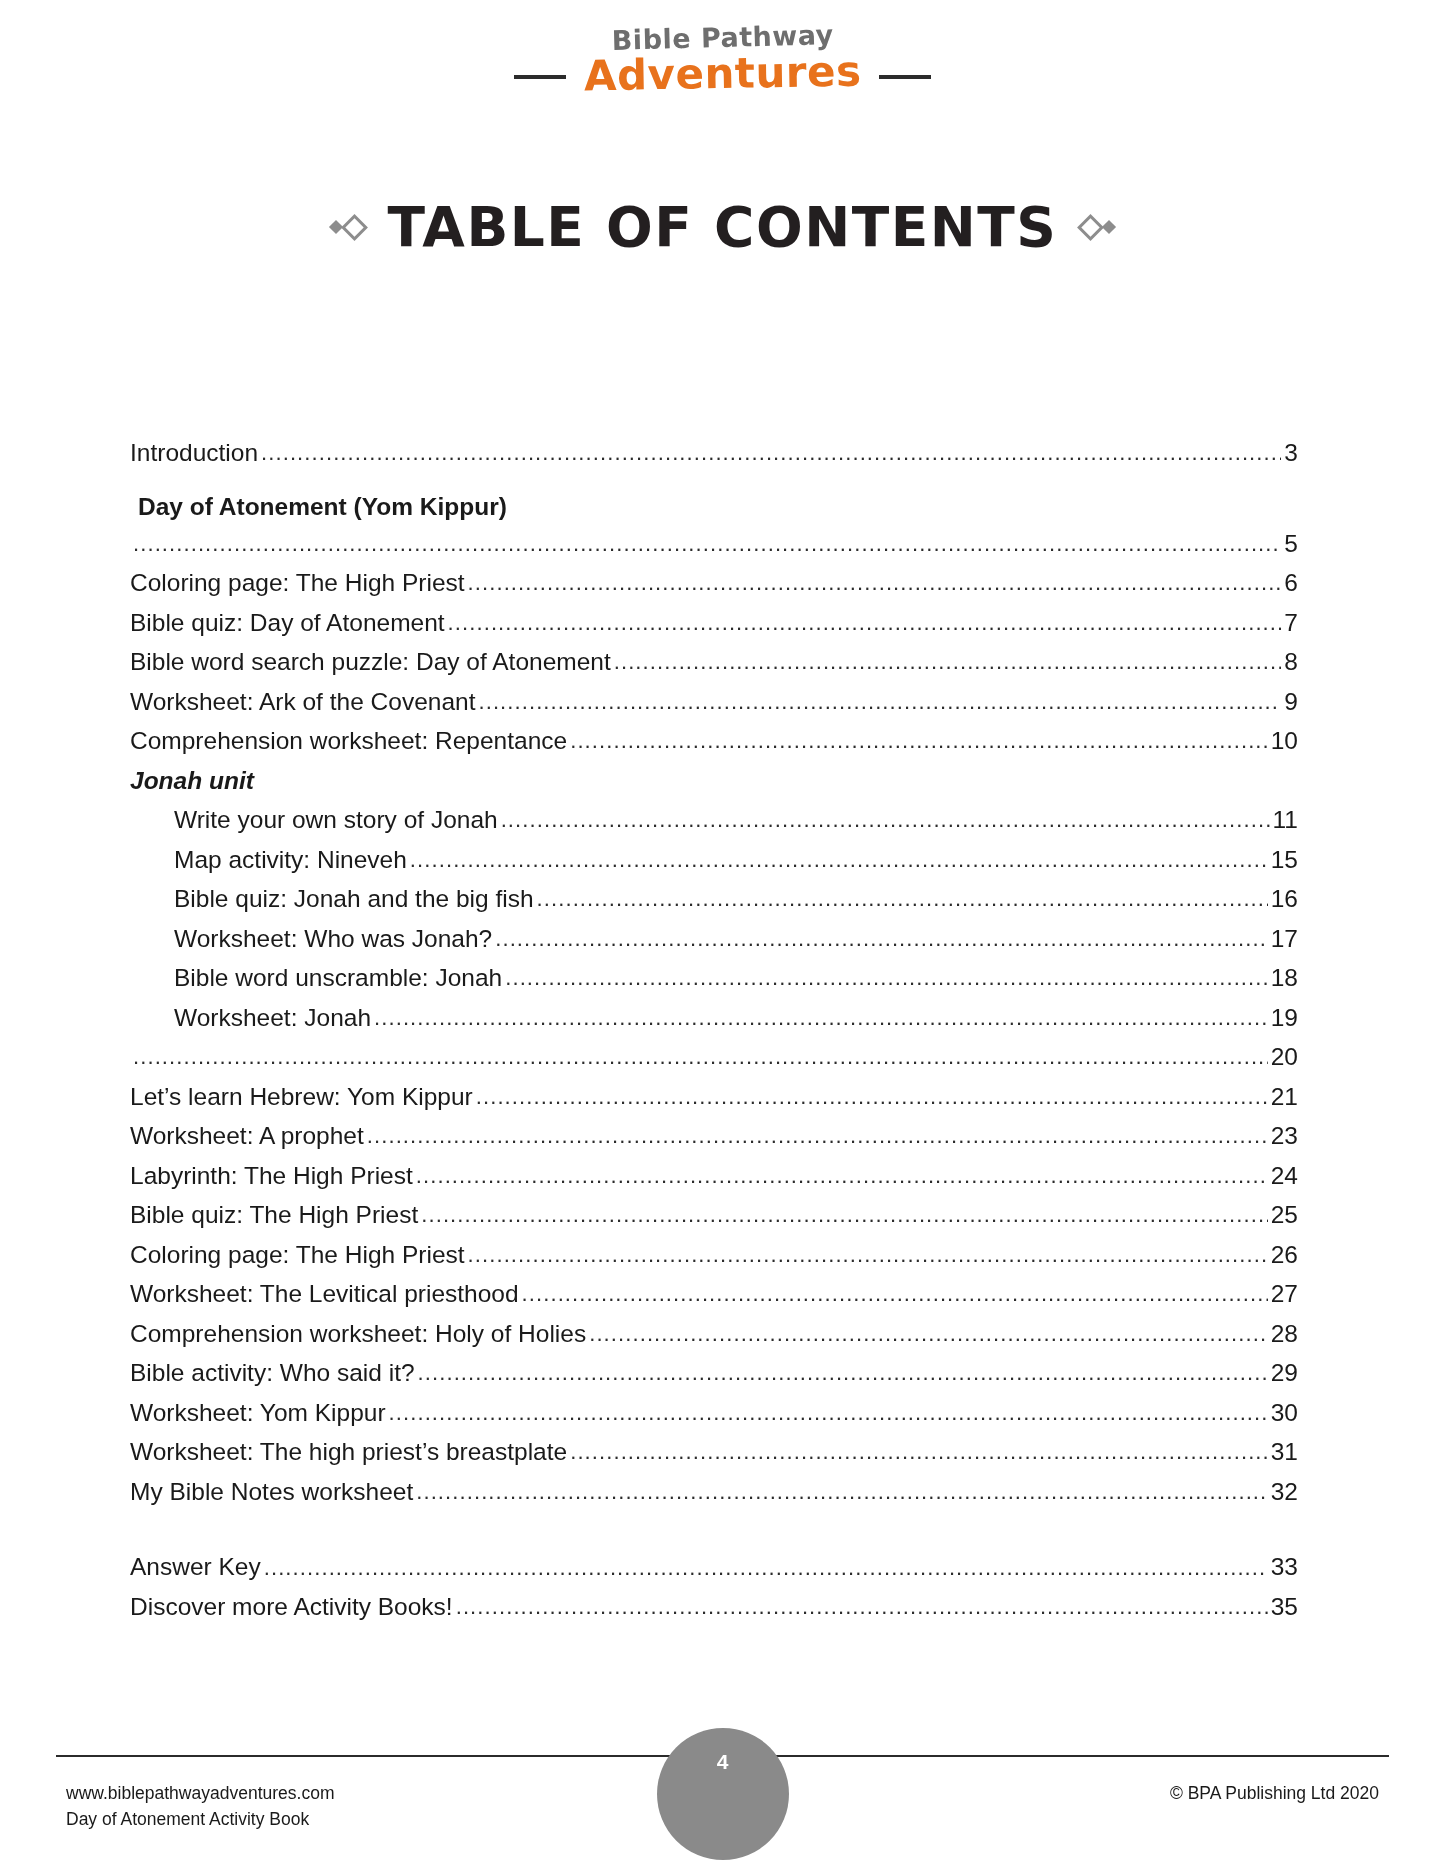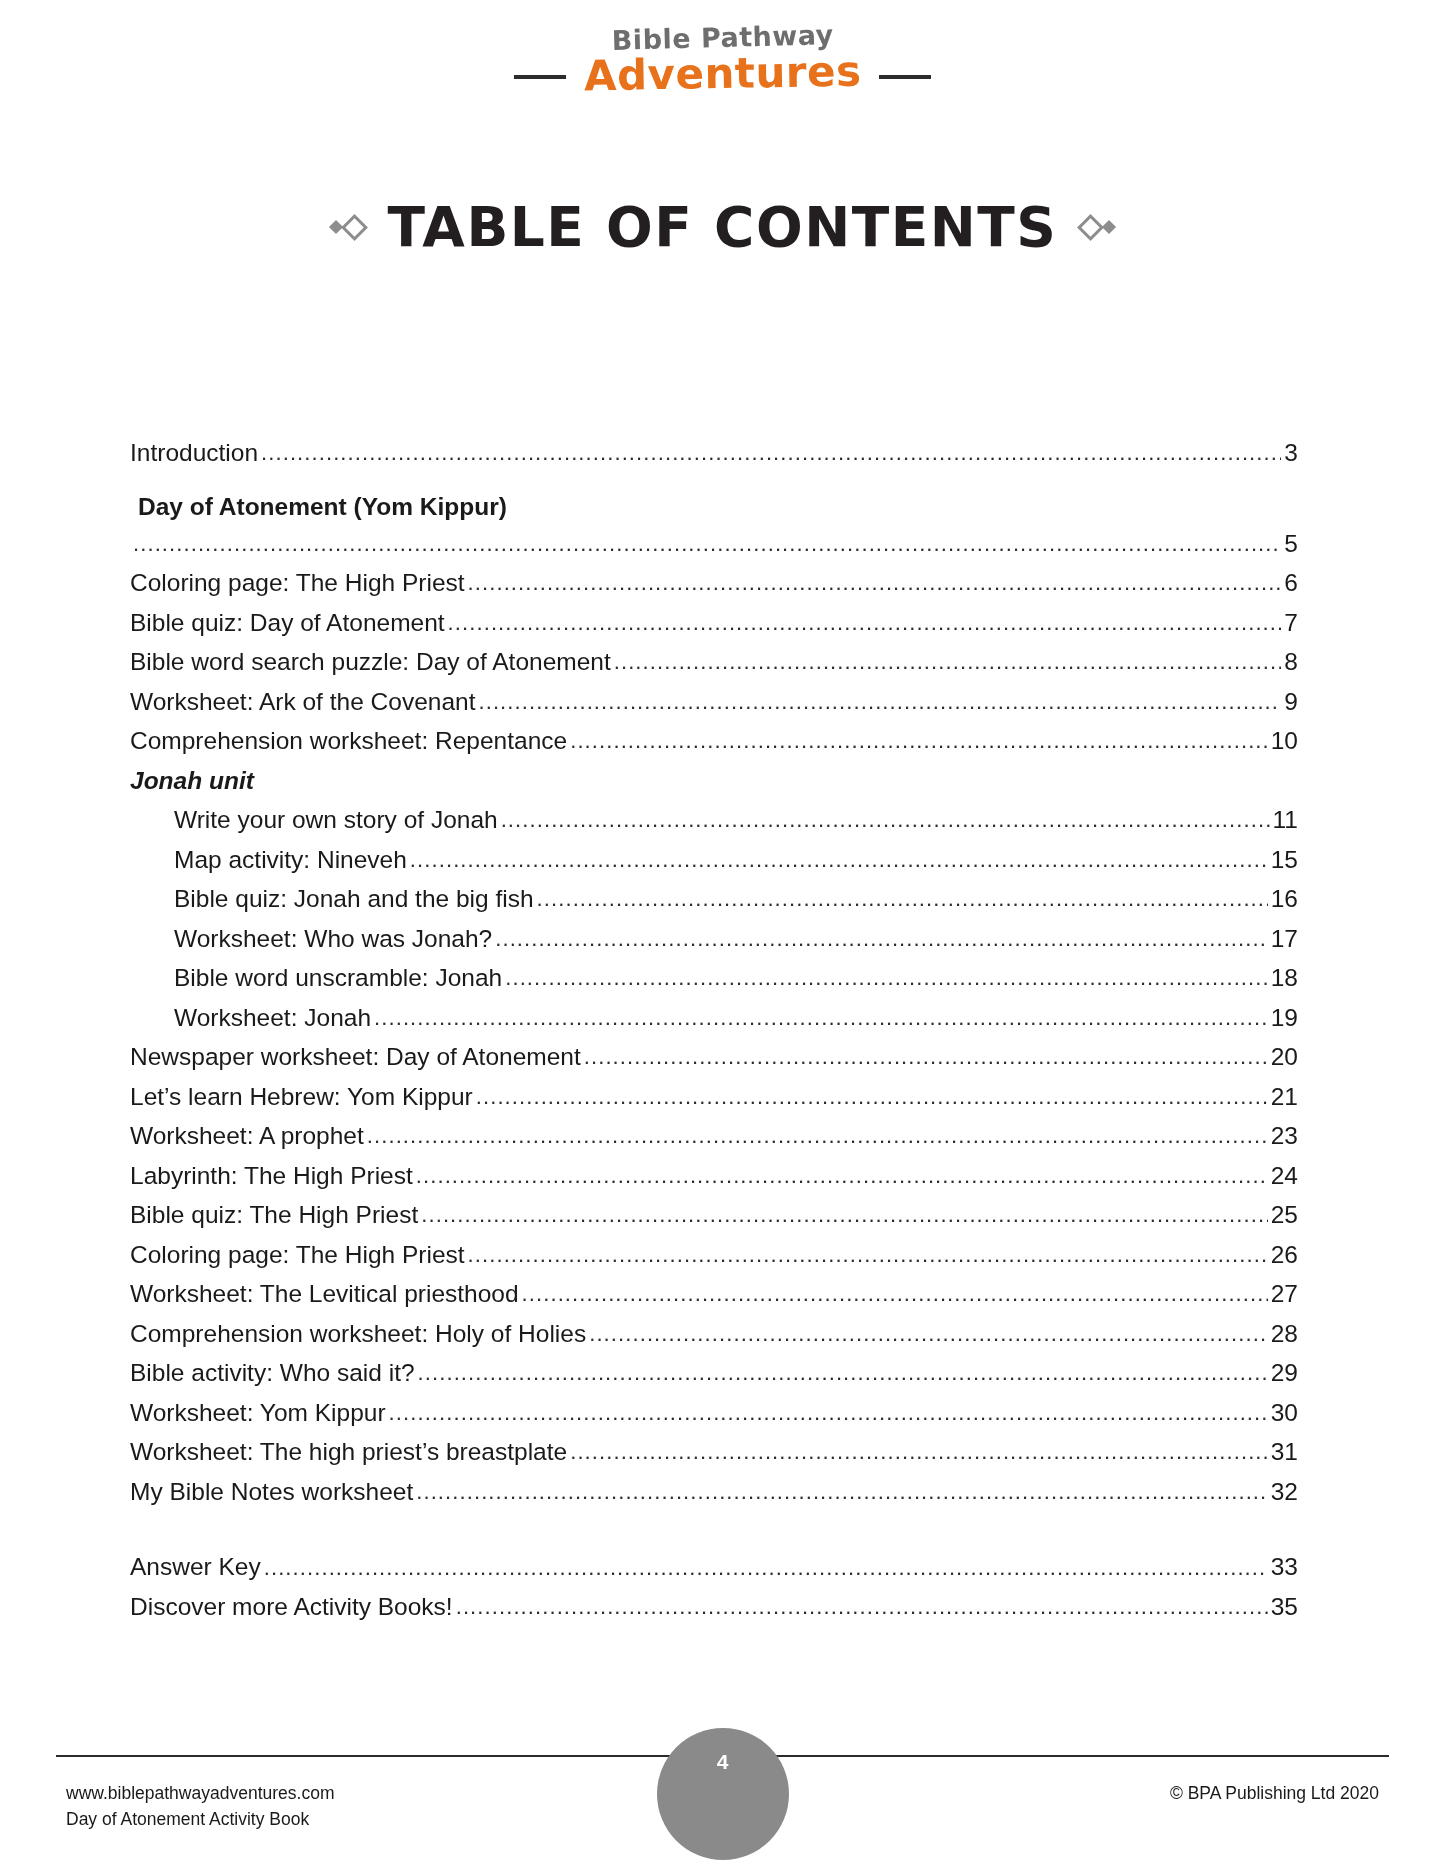--- a/index.html
+++ b/index.html
@@ -274,21 +274,20 @@
       <span class="label">Bible word unscramble: Jonah</span>
       <span class="dots">....................................................................................................................................................................................................................................................................</span>
       <span class="page">18</span>
     </div>
     <div class="entry indent">
       <span class="label">Worksheet: Jonah</span>
       <span class="dots">....................................................................................................................................................................................................................................................................</span>
       <span class="page">19</span>
     </div>
     <div class="entry">
-      <span class="label">Newspaper worksheet: Day of Atonement</span>
       <span class="dots">....................................................................................................................................................................................................................................................................</span>
       <span class="page">20</span>
     </div>
     <div class="entry">
       <span class="label">Let’s learn Hebrew: Yom Kippur</span>
       <span class="dots">....................................................................................................................................................................................................................................................................</span>
       <span class="page">21</span>
     </div>
     <div class="entry">
       <span class="label">Worksheet: A prophet</span>

